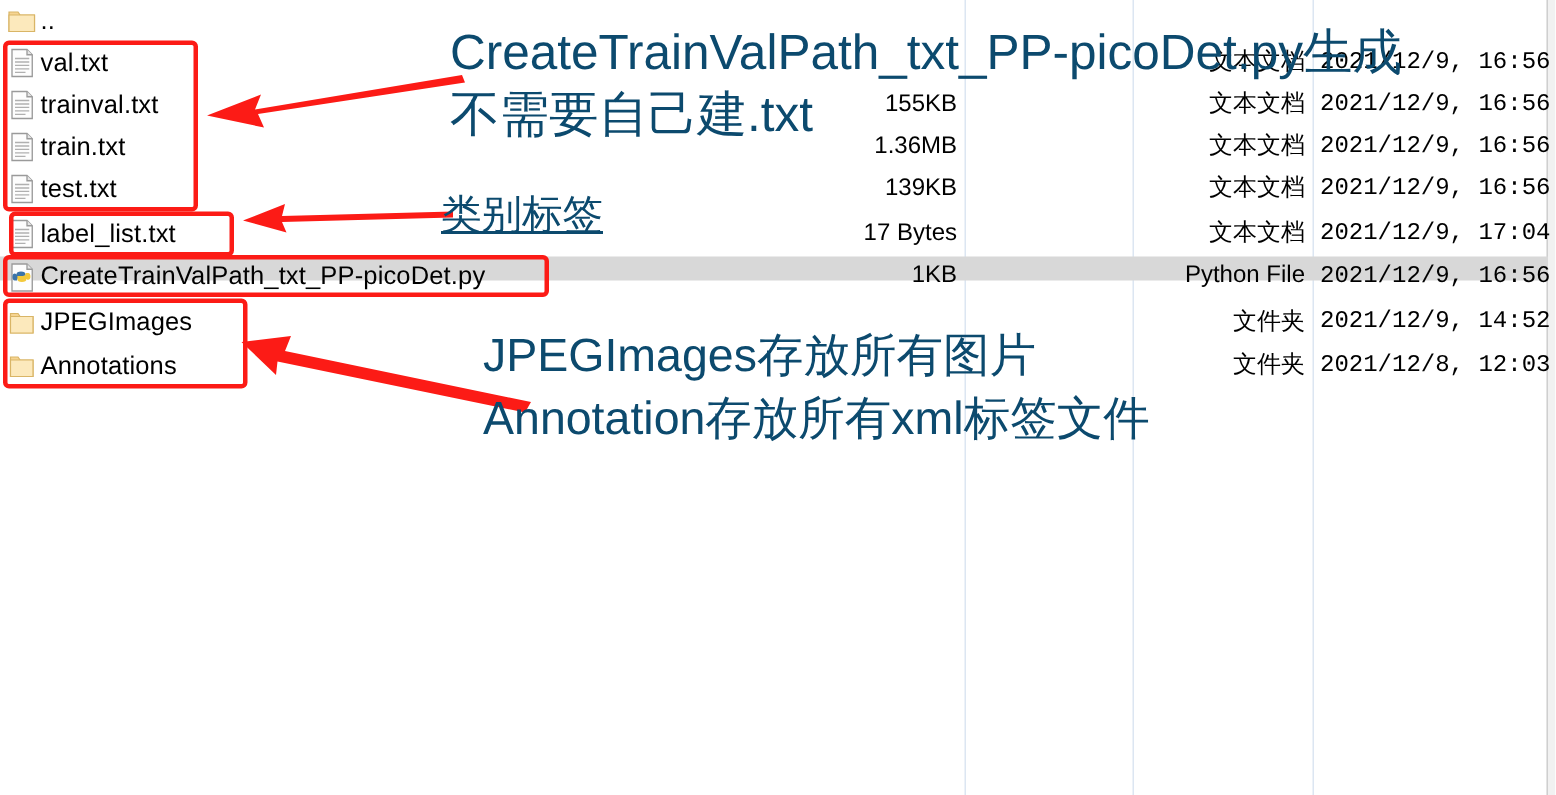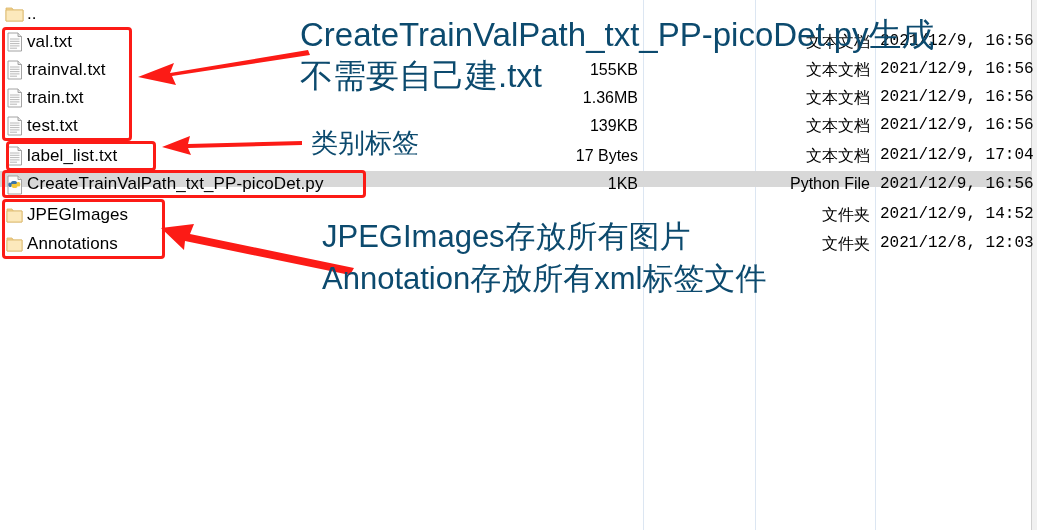--- a/index.html
+++ b/index.html
@@ -289,18 +289,18 @@
     <path d="M142 11 L28 14 L30 6 L2 17 L31 25 L28 18 L142 15 Z" fill="#fc1b16"></path>
   </svg>
 
   <svg class="arrow" style="left:158px; top:218px; width:200px; height:55px;" viewBox="0 0 200 55">
     <path d="M196 50 L32 16 L36 6 L3 10 L26 32 L27 23 L192 57 Z" fill="#fc1b16"></path>
   </svg>
 
   <div class="ann ann-big" style="left:300px; top:18px;">CreateTrainValPath_txt_PP-picoDet.py生成</div>
   <div class="ann ann-big" style="left:300px; top:59px;text-align:right;">不需要自己建.txt</div>
 
-  <div class="ann ann-small" style="left:311px; top:129px;">类别标签</div>
+  <div class="ann ann-small" style="left:294px; top:129px;text-decoration:underline;">类别标签</div>
 
   <div class="ann ann-mid" style="left:322px; top:221px;">JPEGImages存放所有图片</div>
   <div class="ann ann-mid" style="left:322px; top:263px;">Annotation存放所有xml标签文件</div>
 
 </div>
 
 </body></html>

